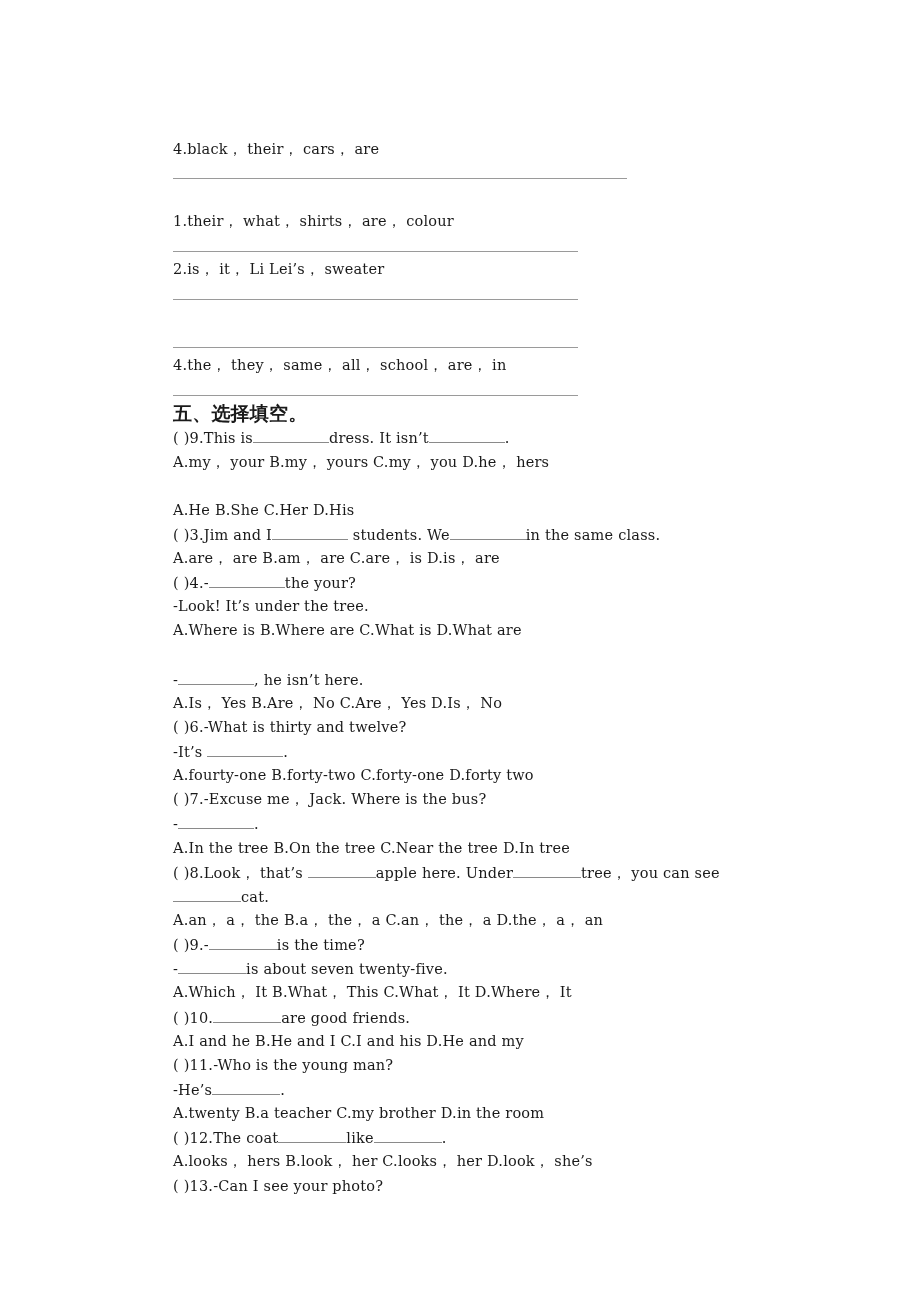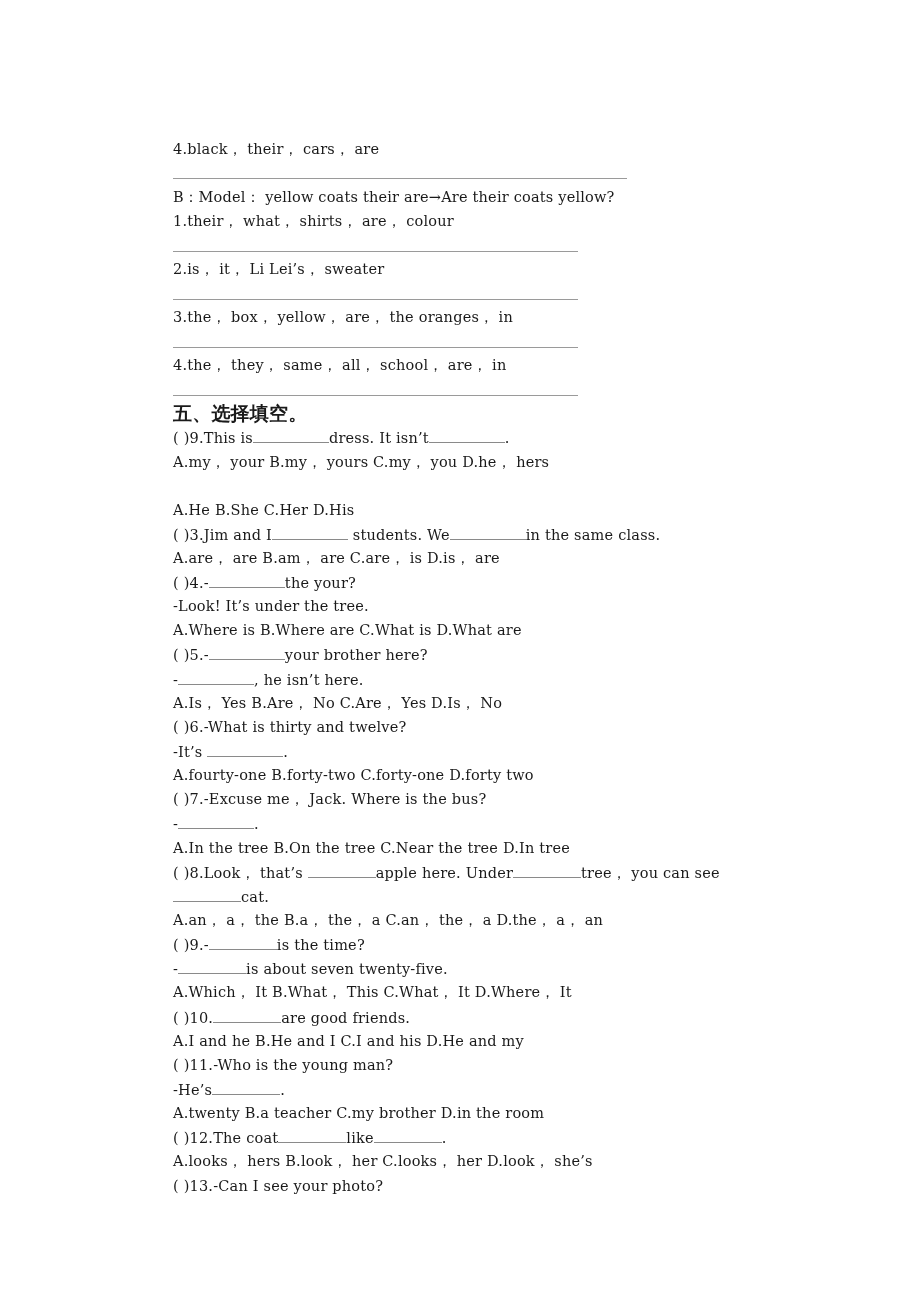--- a/index.html
+++ b/index.html
@@ -15,45 +15,42 @@
            vertical-align: baseline; }
 </style>
 </head>
 <body>
 
 <div class="page">
 
   <div class="line" style="top:116px">4.black， their， cars， are</div>
   <div class="rule" style="top:154px;width:454px"></div>
 
-  <div class="line" style="top:164px">B：Model： yellow coats their are→Are their coats yellow?</div>
   <div class="line" style="top:188px">1.their， what， shirts， are， colour</div>
   <div class="rule" style="top:227px;width:405px"></div>
   <div class="line" style="top:236px">2.is， it， Li Lei’s， sweater</div>
   <div class="rule" style="top:275px;width:405px"></div>
-  <div class="line" style="top:284px">3.the， box， yellow， are， the oranges， in</div>
   <div class="rule" style="top:323px;width:405px"></div>
   <div class="line" style="top:332px">4.the， they， same， all， school， are， in</div>
   <div class="rule" style="top:371px;width:405px"></div>
 
   <div class="line heading" style="top:380px">五、选择填空。</div>
 
   <div class="line" style="top:404px"><span>( )9.This is</span><span class="blank" style="width:76px"></span><span>dress. It isn’t</span><span class="blank" style="width:76px"></span><span>.</span></div>
   <div class="line" style="top:429px">A.my， your B.my， yours C.my， you D.he， hers</div>
 
   <div class="line" style="top:477px">A.He B.She C.Her D.His</div>
 
   <div class="line" style="top:501px"><span>( )3.Jim and I</span><span class="blank" style="width:76px"></span><span> students. We</span><span class="blank" style="width:76px"></span><span>in the same class.</span></div>
   <div class="line" style="top:525px">A.are， are B.am， are C.are， is D.is， are</div>
 
   <div class="line" style="top:549px"><span>( )4.-</span><span class="blank" style="width:76px"></span><span>the your?</span></div>
   <div class="line" style="top:573px">-Look! It’s under the tree.</div>
   <div class="line" style="top:597px">A.Where is B.Where are C.What is D.What are</div>
 
-  <div class="line" style="top:621px"><span>( )5.-</span><span class="blank" style="width:76px"></span><span>your brother here?</span></div>
   <div class="line" style="top:646px"><span>-</span><span class="blank" style="width:76px"></span><span>, he isn’t here.</span></div>
   <div class="line" style="top:670px">A.Is， Yes B.Are， No C.Are， Yes D.Is， No</div>
 
   <div class="line" style="top:694px">( )6.-What is thirty and twelve?</div>
   <div class="line" style="top:718px"><span>-It’s </span><span class="blank" style="width:76px"></span><span>.</span></div>
   <div class="line" style="top:742px">A.fourty-one B.forty-two C.forty-one D.forty two</div>
 
   <div class="line" style="top:766px">( )7.-Excuse me， Jack. Where is the bus?</div>
   <div class="line" style="top:790px"><span>-</span><span class="blank" style="width:76px"></span><span>.</span></div>
   <div class="line" style="top:815px">A.In the tree B.On the tree C.Near the tree D.In tree</div>

